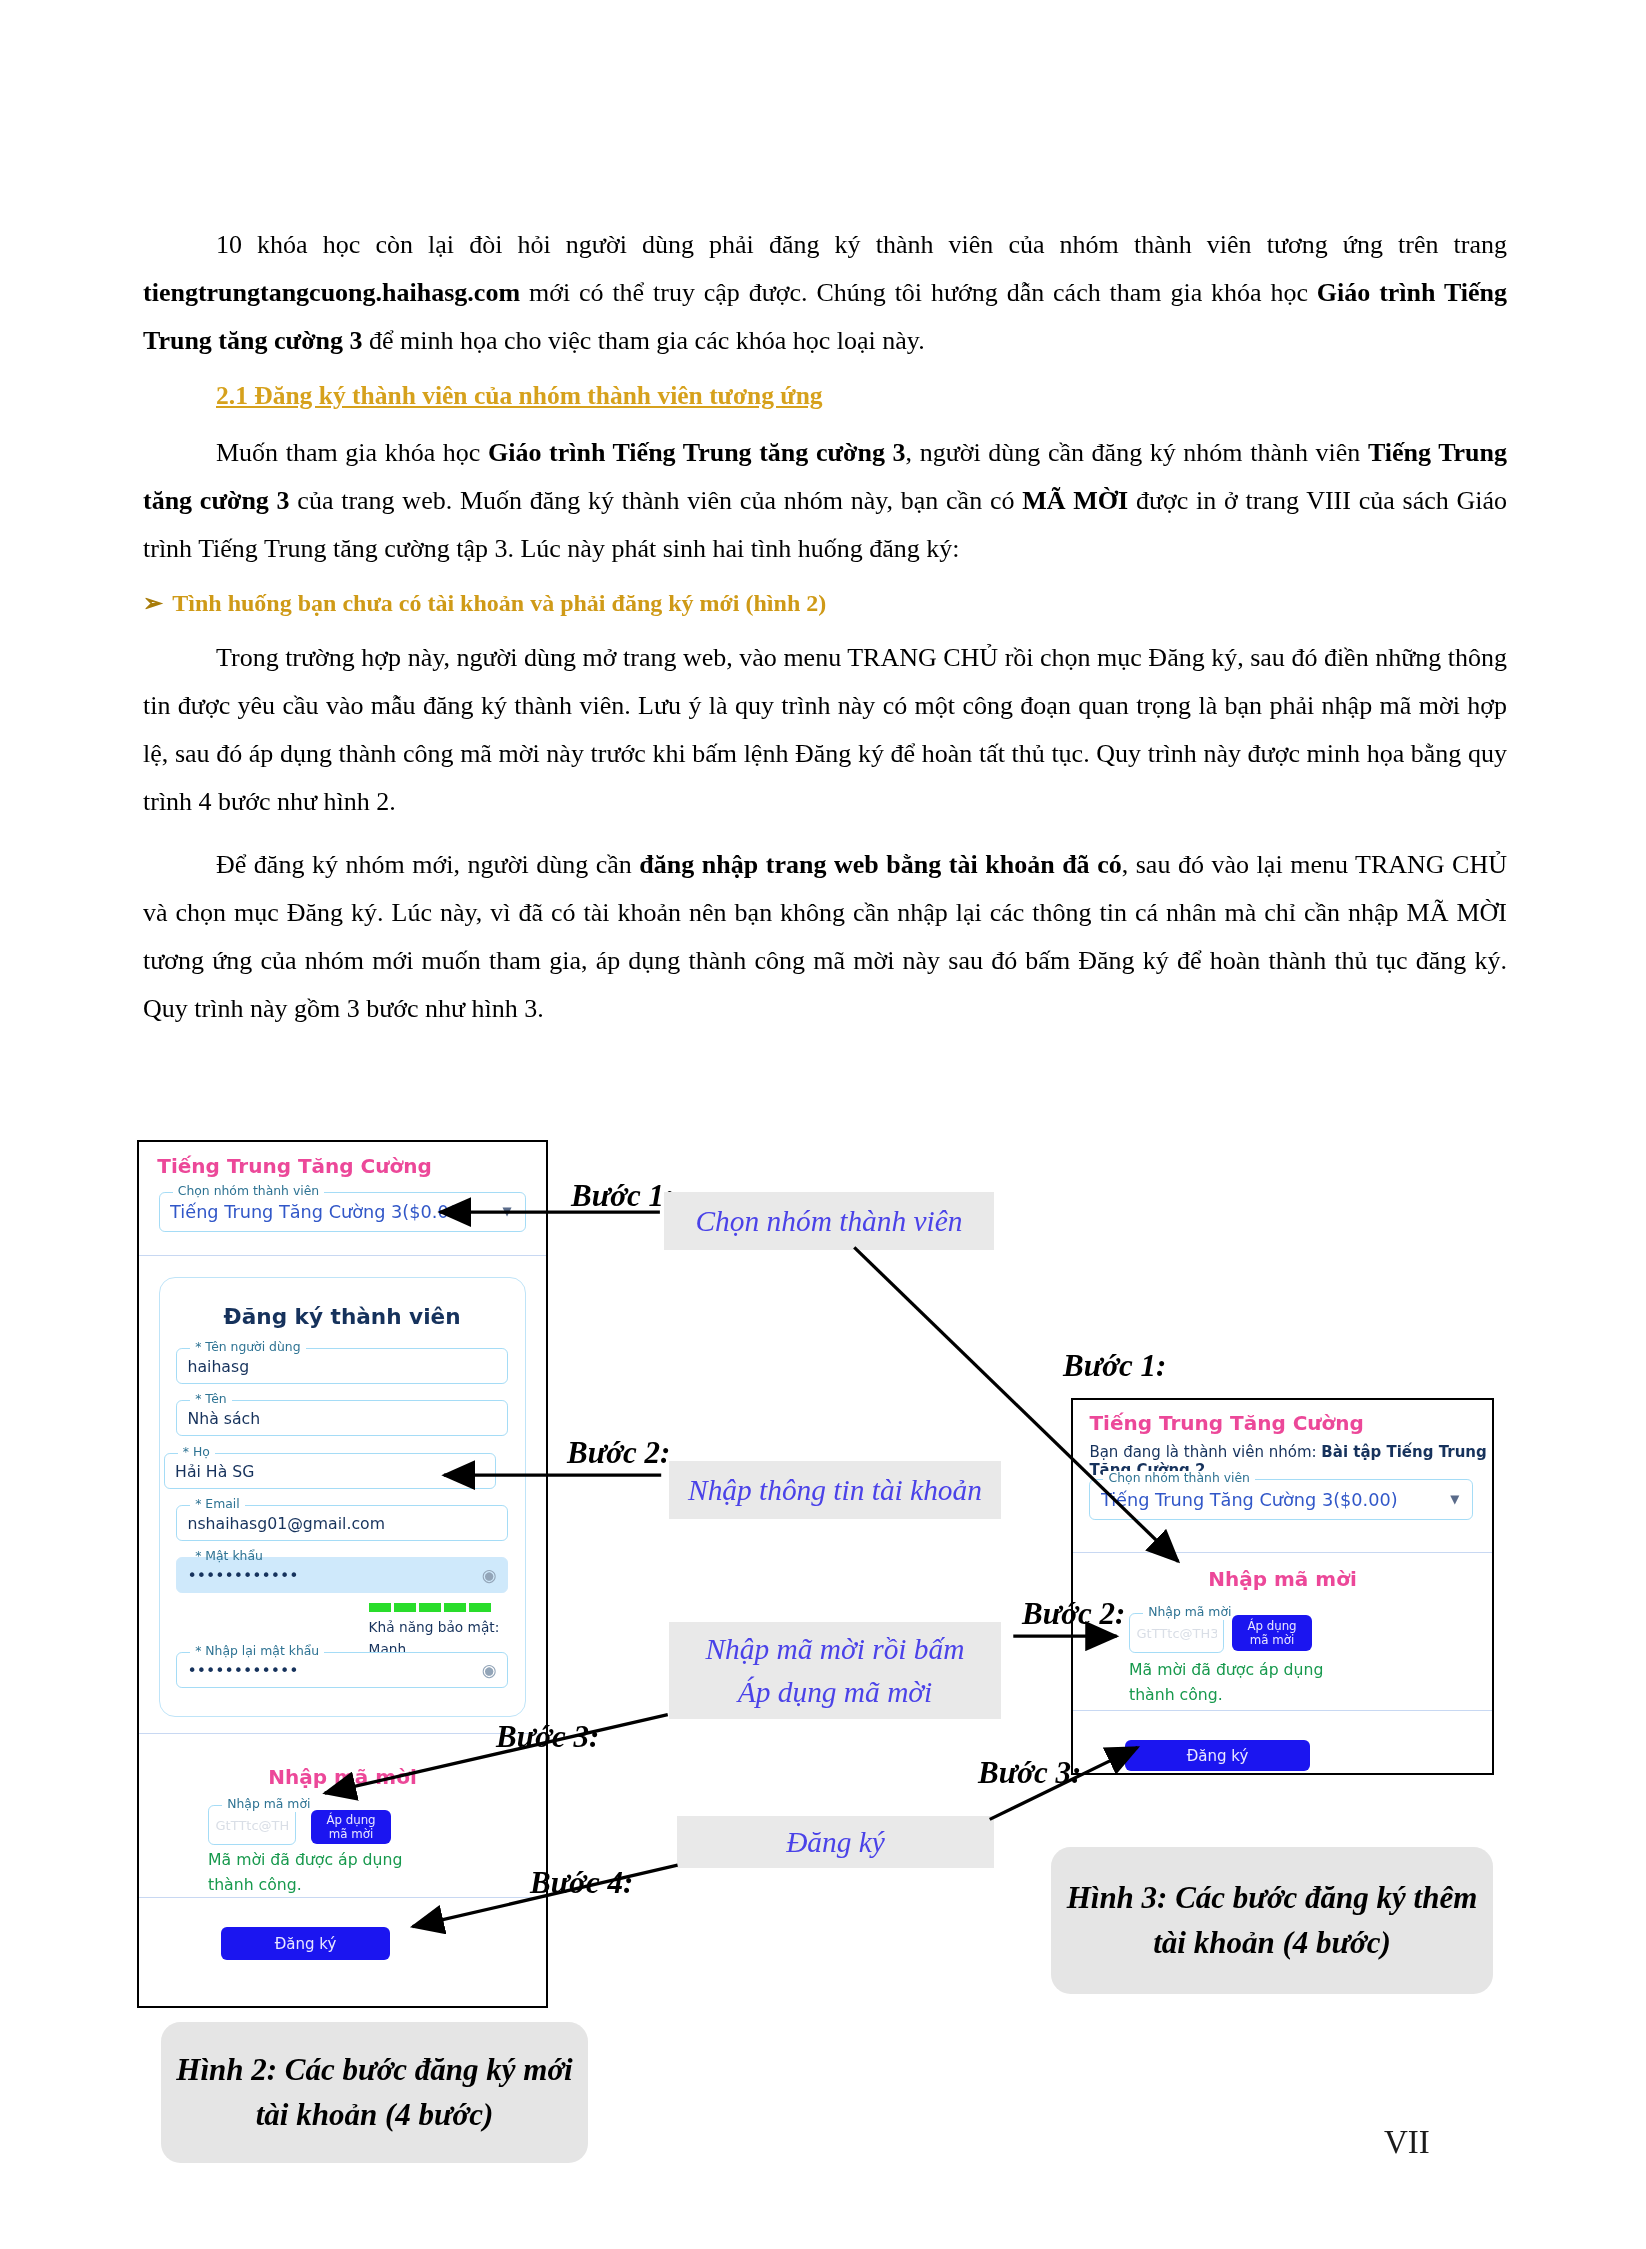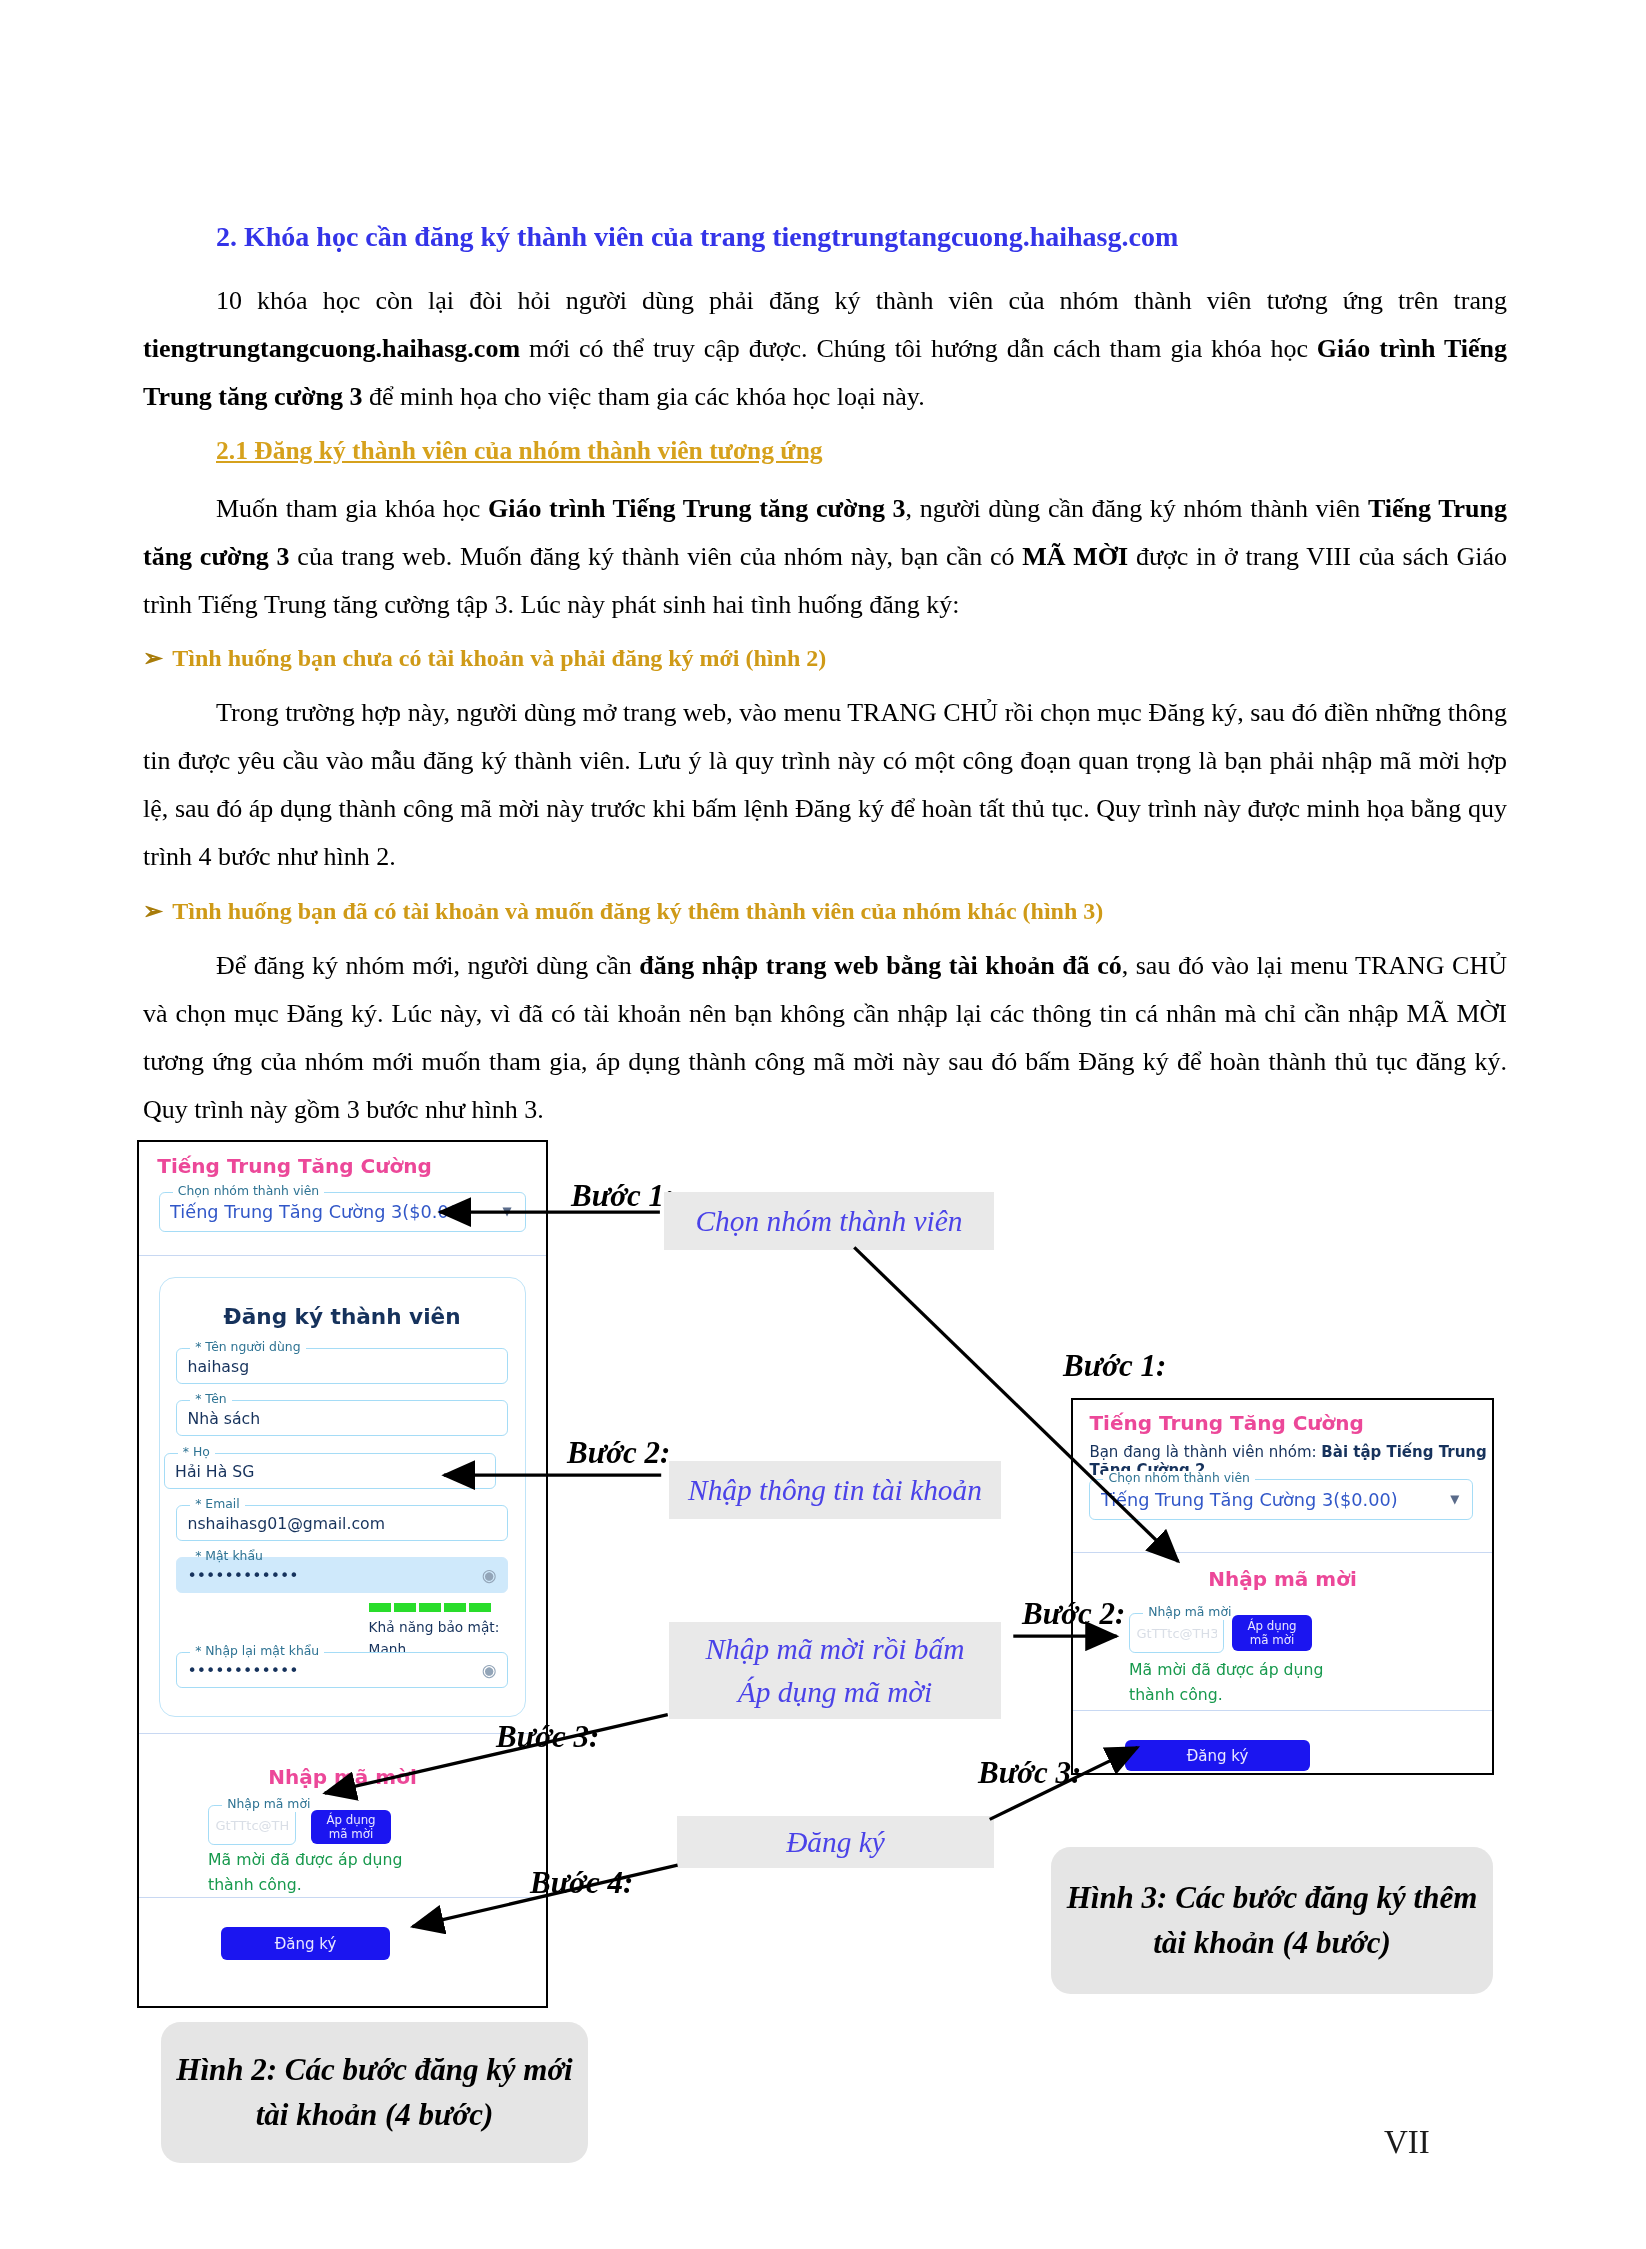--- a/index.html
+++ b/index.html
@@ -54,27 +54,25 @@
   .arrows{position:absolute;left:0;top:0;pointer-events:none;}
   .page-num{position:absolute;left:1384px;top:2124px;font-size:33px;color:#1b1b1b;
             font-family:Liberation Serif, serif;}
 </style>
 </head>
 <body>
 
 <div class="page">
 
   <div class="text-col">
-    <div class="heading">2. Khóa học cần đăng ký thành viên của trang tiengtrungtangcuong.haihasg.com</div>
     <p class="para"><span>10 khóa học còn lại đòi hỏi người dùng phải đăng ký thành viên của nhóm thành viên tương ứng trên trang </span><b>tiengtrungtangcuong.haihasg.com</b><span> mới có thể truy cập được. Chúng tôi hướng dẫn cách tham gia khóa học </span><b>Giáo trình Tiếng Trung tăng cường 3</b><span> để minh họa cho việc tham gia các khóa học loại này.</span></p>
     <div class="sec-heading">2.1 Đăng ký thành viên của nhóm thành viên tương ứng</div>
     <p class="para"><span>Muốn tham gia khóa học </span><b>Giáo trình Tiếng Trung tăng cường 3</b><span>, người dùng cần đăng ký nhóm thành viên </span><b>Tiếng Trung tăng cường 3</b><span> của trang web. Muốn đăng ký thành viên của nhóm này, bạn cần có </span><b>MÃ MỜI</b><span> được in ở trang VIII của sách Giáo trình Tiếng Trung tăng cường tập 3. Lúc này phát sinh hai tình huống đăng ký:</span></p>
     <div class="bullet"><span class="marker">➢</span><span>Tình huống bạn chưa có tài khoản và phải đăng ký mới (hình 2)</span></div>
     <p class="para">Trong trường hợp này, người dùng mở trang web, vào menu TRANG CHỦ rồi chọn mục Đăng ký, sau đó điền những thông tin được yêu cầu vào mẫu đăng ký thành viên. Lưu ý là quy trình này có một công đoạn quan trọng là bạn phải nhập mã mời hợp lệ, sau đó áp dụng thành công mã mời này trước khi bấm lệnh Đăng ký để hoàn tất thủ tục. Quy trình này được minh họa bằng quy trình 4 bước như hình 2.</p>
-    <div class="bullet"><span class="marker">➢</span><span>Tình huống bạn đã có tài khoản và muốn đăng ký thêm thành viên của nhóm khác (hình 3)</span></div>
     <p class="para"><span>Để đăng ký nhóm mới, người dùng cần </span><b>đăng nhập trang web bằng tài khoản đã có</b><span>, sau đó vào lại menu TRANG CHỦ và chọn mục Đăng ký. Lúc này, vì đã có tài khoản nên bạn không cần nhập lại các thông tin cá nhân mà chỉ cần nhập MÃ MỜI tương ứng của nhóm mới muốn tham gia, áp dụng thành công mã mời này sau đó bấm Đăng ký để hoàn thành thủ tục đăng ký. Quy trình này gồm 3 bước như hình 3.</span></p>
   </div>
 
   <div class="fig" style="left:137px;top:1140px;width:407px;height:864px;">
     <div class="fig-title" style="left:18.3px;top:11.8px;">Tiếng Trung Tăng Cường</div>
 
     <div class="fld" style="left:19.6px;top:50px;width:365px;height:38px;">
       <span class="lbl">Chọn nhóm thành viên</span>
       <input type="text" readonly="" style="font-size: 17.7px; color: rgb(49, 87, 200);" value="Tiếng Trung Tăng Cường 3($0.00)">
       <span class="caret-icon">▼</span>

